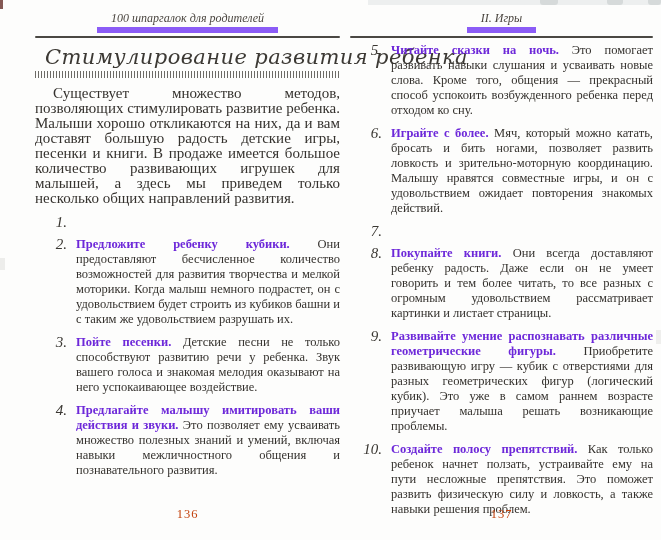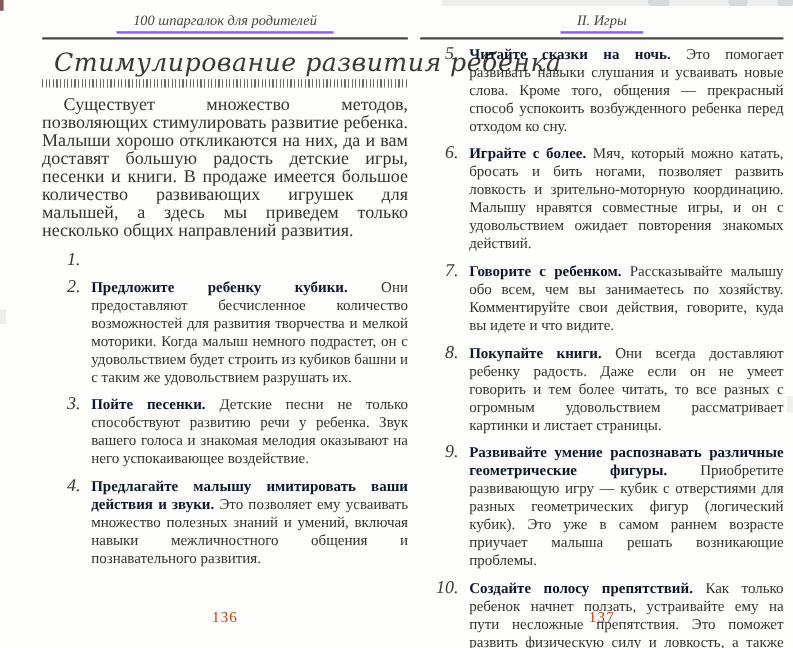--- a/index.html
+++ b/index.html
@@ -27,21 +27,21 @@
   .page{position:absolute;top:10px;height:520px;}
   .page-left{left:35px;width:305px;}
   .page-right{left:350px;width:303px;}
 
   
   .running-head{text-align:center;line-height:14px;}
   .rh-text{
     display:inline-block;
     font-style:italic;font-size:12px;color:#4a453f;
     padding:0 14px 2px;
-    border-bottom:2px solid #8b5cf6;
+    border-bottom:6px solid #8b5cf6;
   }
   .head-rule{height:2px;background:#4a4843;border-radius:2px;margin-top:3px;}
 
   
   .script-title{
     font-family:"DejaVu Serif","Liberation Serif",serif;
     font-style:italic;font-weight:500;
     font-size:21px;letter-spacing:.4px;color:#3c3934;
     margin:7px 0 1px;padding-left:10px;white-space:nowrap;
   }
@@ -58,21 +58,21 @@
   .items{margin:9px 0 0;padding:0;list-style:none;}
   .page-right .items{margin-top:5px;}
   .item{display:flex;margin-bottom:8px;}
   .num{
     flex:0 0 32px;text-align:right;padding-right:9px;
     font-style:italic;font-size:15px;line-height:14px;color:#3a3732;
   }
   .itext{
     flex:1;font-size:12.5px;line-height:15px;text-align:justify;
   }
-  .itext b{color:#0f172a;}
+  .itext b{color:#6d28d9;}
 
   .folio{
     position:absolute;left:0;right:0;top:497px;
     text-align:center;font-size:12.5px;color:#c2410c;letter-spacing:1px;
   }
 </style>
 </head>
 <body>
 
 <div class="spread">
@@ -127,21 +127,20 @@
       <li class="item">
         <span class="num">5.</span>
         <div class="itext"><b>Читайте сказки на ночь.</b> <span>Это помогает развивать навыки слушания и усваивать новые слова. Кроме того, общения — прекрасный способ успокоить возбужденного ребенка перед отходом ко сну.</span></div>
       </li>
       <li class="item">
         <span class="num">6.</span>
         <div class="itext"><b>Играйте с более.</b> <span>Мяч, который можно катать, бросать и бить ногами, позволяет развить ловкость и зрительно-моторную координацию. Малышу нравятся совместные игры, и он с удовольствием ожидает повторения знакомых действий.</span></div>
       </li>
       <li class="item">
         <span class="num">7.</span>
-        <div class="itext"><b>Говорите с ребенком.</b> <span>Рассказывайте малышу обо всем, чем вы занимаетесь по хозяйству. Комментируйте свои действия, говорите, куда вы идете и что видите.</span></div>
       </li>
       <li class="item">
         <span class="num">8.</span>
         <div class="itext"><b>Покупайте книги.</b> <span>Они всегда доставляют ребенку радость. Даже если он не умеет говорить и тем более читать, то все разных с огромным удовольствием рассматривает картинки и листает страницы.</span></div>
       </li>
       <li class="item">
         <span class="num">9.</span>
         <div class="itext"><b>Развивайте умение распознавать различные геометрические фигуры.</b> <span>Приобретите развивающую игру — кубик с отверстиями для разных геометрических фигур (логический кубик). Это уже в самом раннем возрасте приучает малыша решать возникающие проблемы.</span></div>
       </li>
       <li class="item">

